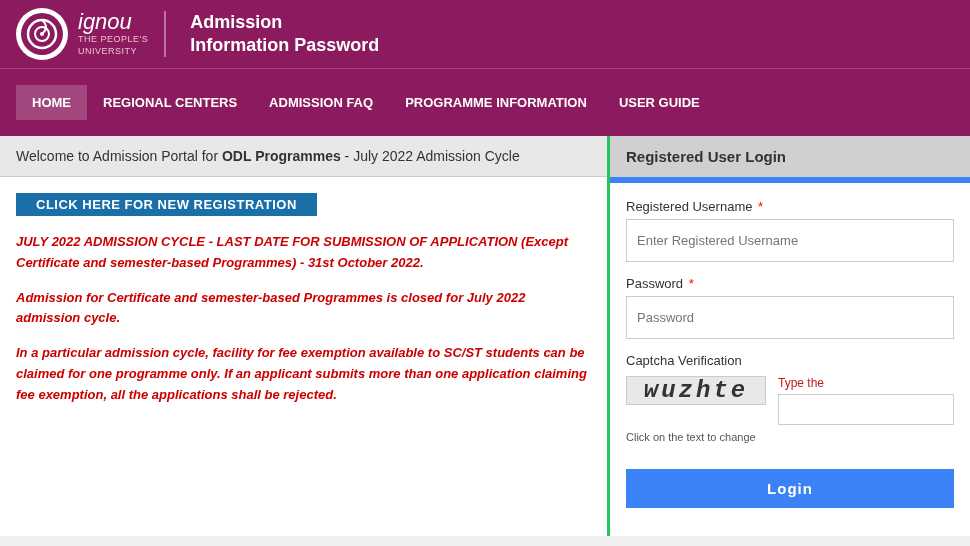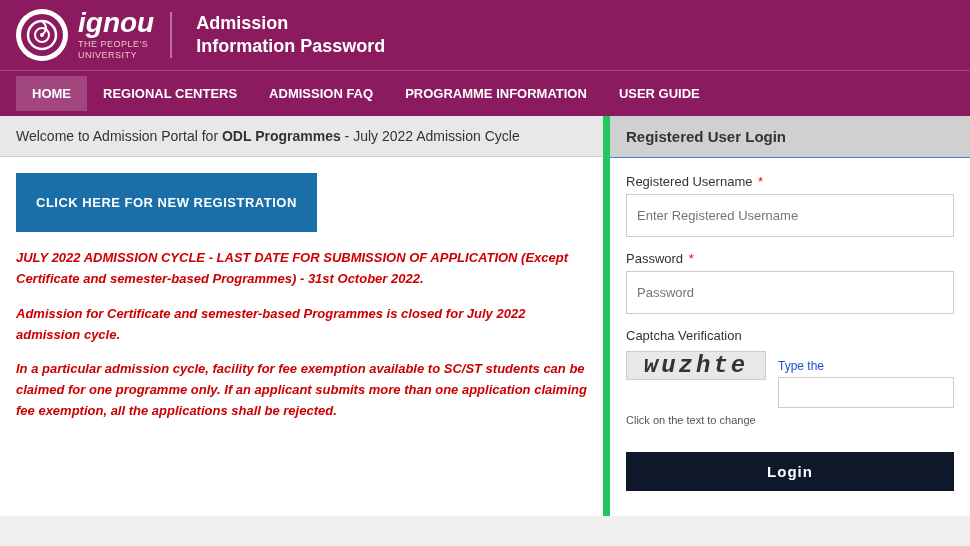--- a/index.html
+++ b/index.html
@@ -26,22 +26,22 @@
       display: flex;
       align-items: center;
       justify-content: center;
       flex-shrink: 0;
       overflow: hidden;
     }
     .logo-text-area {
       color: white;
     }
     .logo-name {
-      font-size: 28px;
-      font-weight: bold;
+      font-size: 22px;
+      font-weight: normal;
       line-height: 1.1;
     }
     .logo-subtext {
       font-size: 9px;
       color: #f0c0d0;
       text-transform: uppercase;
       letter-spacing: 0.5px;
       line-height: 1.3;
     }
     .header-title {
@@ -50,21 +50,21 @@
       font-weight: bold;
       line-height: 1.3;
       border-left: 2px solid rgba(255,255,255,0.4);
       padding-left: 24px;
     }
 
     
     .nav {
       background: #8b1a5e;
       border-top: 1px solid rgba(255,255,255,0.2);
-      padding: 5px 16px;
+      padding: 16px 16px;
       display: flex;
       align-items: center;
       gap: 0;
     }
     .nav-item {
       color: white;
       font-size: 13px;
       font-weight: bold;
       padding: 10px 16px;
       cursor: pointer;
@@ -83,21 +83,21 @@
       display: flex;
       gap: 0;
       background: white;
       min-height: 400px;
     }
 
     
     .left-content {
       flex: 1;
       padding: 0;
-      border-right: 7px solid #22c55e;
+      border-right: 3px solid #22c55e;
     }
 
     .welcome-bar {
       background: #e8e8e8;
       padding: 12px 16px;
       font-size: 14px;
       color: #333;
       border-bottom: 1px solid #ccc;
     }
     .welcome-bar strong {
@@ -105,21 +105,21 @@
     }
 
     .content-area {
       padding: 16px;
     }
 
     .new-registration-btn {
       background: #1a6fa8;
       color: white;
       border: none;
-      padding: 22px 20px;
+      padding: 4px 20px;
       font-size: 13px;
       font-weight: bold;
       cursor: pointer;
       text-transform: uppercase;
       letter-spacing: 0.5px;
       margin-bottom: 16px;
       display: inline-block;
     }
 
     .notice-text {
@@ -137,21 +137,21 @@
       flex-shrink: 0;
       background: white;
     }
 
     .login-header {
       background: #d0d0d0;
       padding: 12px 16px;
       font-size: 15px;
       font-weight: bold;
       color: #333;
-      border-bottom: 1px solid #3b82f6;
+      border-bottom: 6px solid #3b82f6;
     }
 
     .login-form {
       padding: 16px;
     }
 
     .form-group {
       margin-bottom: 14px;
     }
 
@@ -200,41 +200,40 @@
       min-width: 140px;
       text-align: center;
     }
 
     .captcha-right {
       flex: 1;
     }
 
     .type-label {
       font-size: 12px;
-      color: #1d4ed8;
+      color: #b91c1c;
       margin-bottom: 4px;
-      margin-top: 8px;
     }
 
     .captcha-input {
       width: 100%;
       padding: 7px 8px;
       border: 1px solid #ccc;
       font-size: 13px;
       outline: none;
     }
 
     .captcha-hint {
       font-size: 11px;
       color: #555;
       margin-top: 6px;
     }
 
     .login-btn {
-      background: #0f172a;
+      background: #3b82f6;
       color: white;
       border: none;
       padding: 11px;
       font-size: 15px;
       font-weight: bold;
       cursor: pointer;
       width: 100%;
       margin-top: 12px;
       letter-spacing: 1px;
     }

